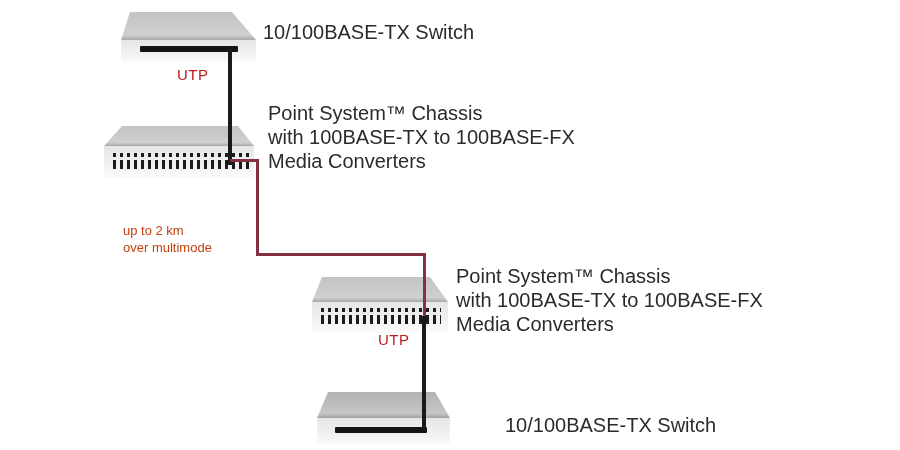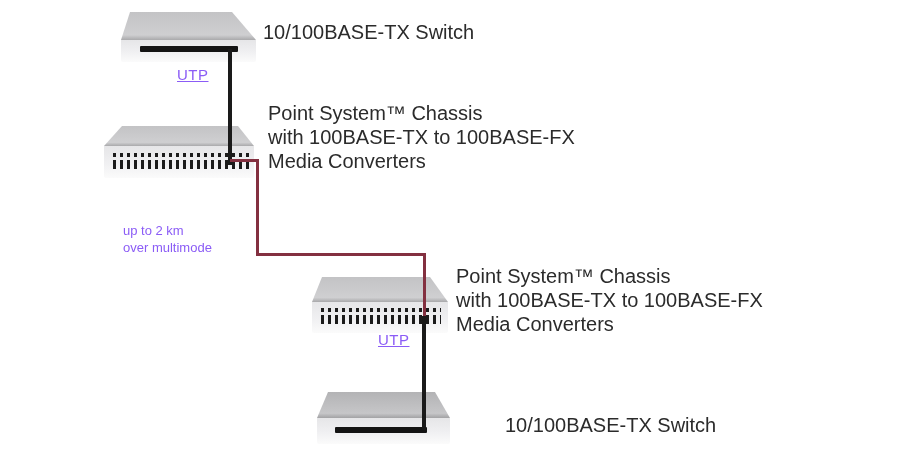--- a/index.html
+++ b/index.html
@@ -18,22 +18,22 @@
   .portrow {
     background:repeating-linear-gradient(90deg,#1b1b1b 0px,#1b1b1b 3px,transparent 3px,transparent 7px);
   }
 
   
   .utpline { background:#1a1a1a; }
   .fiberline { background:#833040; }
 
   
   .lbl { color:#2b2b2b; font-size:20px; line-height:24px; white-space:nowrap; }
-  .utp { color:#8b5cf6; font-size:15px; letter-spacing:0.5px; white-space:nowrap;text-decoration:underline; }
-  .note { color:#8b5cf6; font-size:13px; line-height:17px; white-space:nowrap; }
+  .utp { color:#b91c1c; font-size:15px; letter-spacing:0.5px; white-space:nowrap; }
+  .note { color:#c2410c; font-size:13px; line-height:17px; white-space:nowrap; }
 </style>
 </head>
 <body>
 
 <div class="stage">
 
   <div class="abs" style="left:121px; top:12px; width:135px; height:50px;">
     <div class="abs topface" style="left:0; top:0; width:135px; height:28px; clip-path:polygon(9px 0px,111px 0px,135px 28px,0px 28px);"></div>
     <div class="abs frontface" style="left:0; top:28px; width:135px; height:22px;"></div>
     <div class="abs bar" style="left:19px; top:34px; width:98px; height:6px;"></div>

